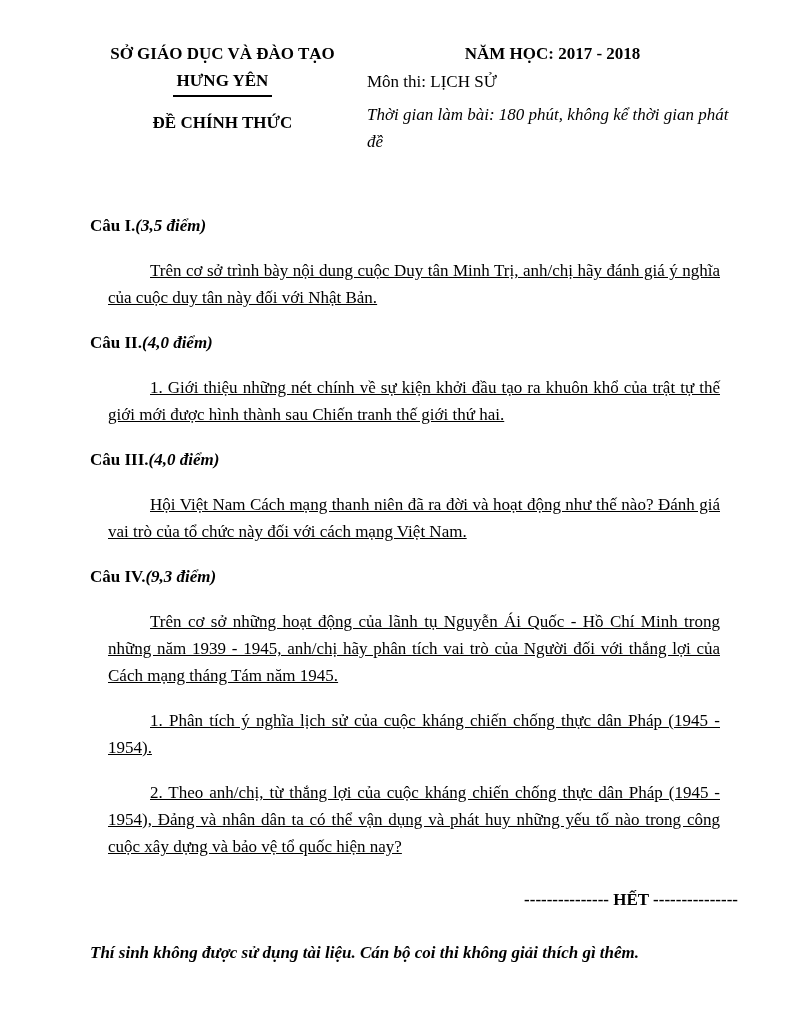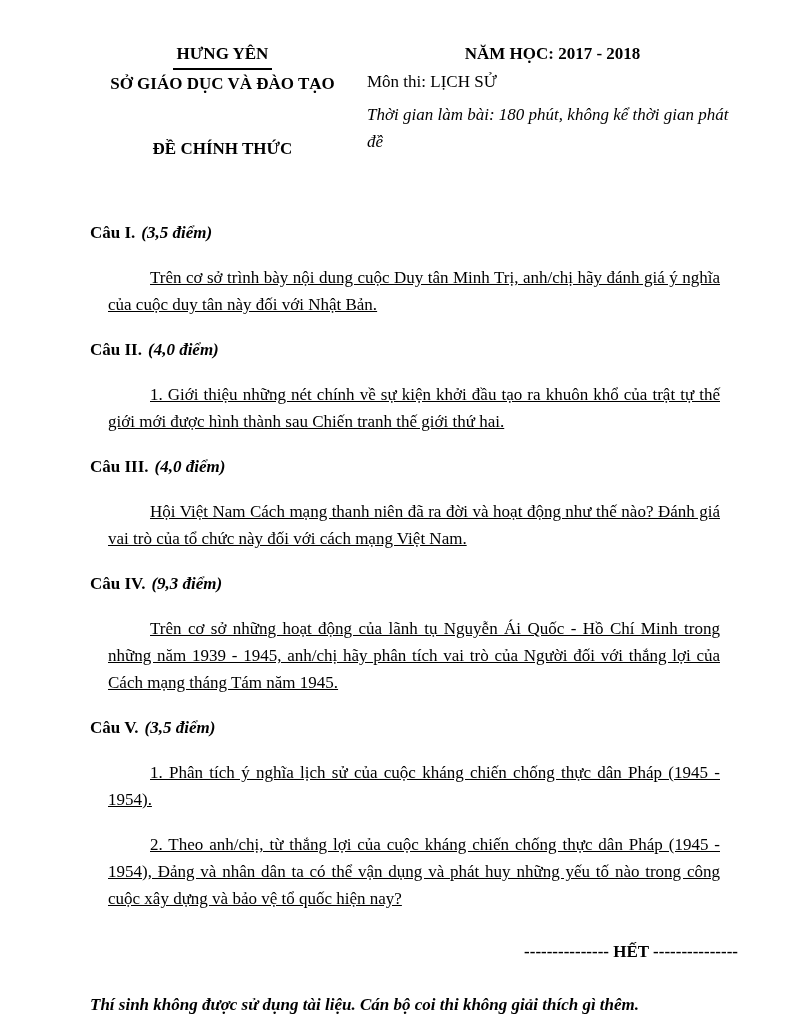--- a/index.html
+++ b/index.html
@@ -26,29 +26,29 @@
     flex: 0 0 265px;
     text-align: center;
     font-weight: bold;
   }
   .header-right { flex: 1; margin-left: 12px; }
   .issuer-province {
     display: inline-block;
     border-bottom: 2px solid #000;
     padding: 0 4px 1px 4px;
   }
-  .paper-type { margin-top: 38px; }
+  .paper-type { margin-top: 12px; }
   .exam-title, .school-year { font-weight: bold; text-align: center; }
   .subject-line { margin-top: 1px; }
   .subject-value { font-weight: normal; }
   .duration-line { font-style: italic; margin-top: 6px; }
   
   .content { margin-top: 57px; }
   .q-head { margin: 0 0 6px 0; font-weight: bold; }
-  .q-points { font-style: italic; margin-left: 6px; }
+  .q-points { font-style: italic; }
   .q-para {
     margin: 18px;
     text-indent: 42px;
     text-align: justify;
     text-decoration: underline;
   }
   
   .end-line {
     margin-top: 26px;
     text-align: right;
@@ -61,22 +61,22 @@
     font-style: italic;
   }
 </style>
 </head>
 <body>
 
 <div class="page">
 
   <div class="header">
     <div class="header-left">
+      <div>SỞ GIÁO DỤC VÀ ĐÀO TẠO</div>
       <div><span class="issuer-province">HƯNG YÊN</span></div>
-      <div>SỞ GIÁO DỤC VÀ ĐÀO TẠO</div>
       <div class="paper-type">ĐỀ CHÍNH THỨC</div>
     </div>
     <div class="header-right">
       <div class="school-year">NĂM HỌC: 2017 - 2018</div>
       <div class="subject-line">
         <span>Môn thi:</span>
         <span class="subject-value">LỊCH SỬ</span>
       </div>
       <div class="duration-line">Thời gian làm bài: 180 phút, không kể thời gian phát đề</div>
     </div>
@@ -89,21 +89,20 @@
 
     <p class="q-head"><span>Câu II.</span><span class="q-points">(4,0 điểm)</span></p>
     <p class="q-para">1. Giới thiệu những nét chính về sự kiện khởi đầu tạo ra khuôn khổ của trật tự thế giới mới được hình thành sau Chiến tranh thế giới thứ hai.</p>
 
     <p class="q-head"><span>Câu III.</span><span class="q-points">(4,0 điểm)</span></p>
     <p class="q-para">Hội Việt Nam Cách mạng thanh niên đã ra đời và hoạt động như thế nào? Đánh giá vai trò của tổ chức này đối với cách mạng Việt Nam.</p>
 
     <p class="q-head"><span>Câu IV.</span><span class="q-points">(9,3 điểm)</span></p>
     <p class="q-para">Trên cơ sở những hoạt động của lãnh tụ Nguyễn Ái Quốc - Hồ Chí Minh trong những năm 1939 - 1945, anh/chị hãy phân tích vai trò của Người đối với thắng lợi của Cách mạng tháng Tám năm 1945.</p>
 
-    <p class="q-head"><span>Câu V.</span><span class="q-points">(3,5 điểm)</span></p>
     <p class="q-para">1. Phân tích ý nghĩa lịch sử của cuộc kháng chiến chống thực dân Pháp (1945 - 1954).</p>
     <p class="q-para">2. Theo anh/chị, từ thắng lợi của cuộc kháng chiến chống thực dân Pháp (1945 - 1954), Đảng và nhân dân ta có thể vận dụng và phát huy những yếu tố nào trong công cuộc xây dựng và bảo vệ tổ quốc hiện nay?</p>
 
   </div>
 
   <p class="end-line">--------------- HẾT ---------------</p>
 
   <p class="footer-note">Thí sinh không được sử dụng tài liệu. Cán bộ coi thi  không giải thích gì thêm.</p>
 
 </div>

